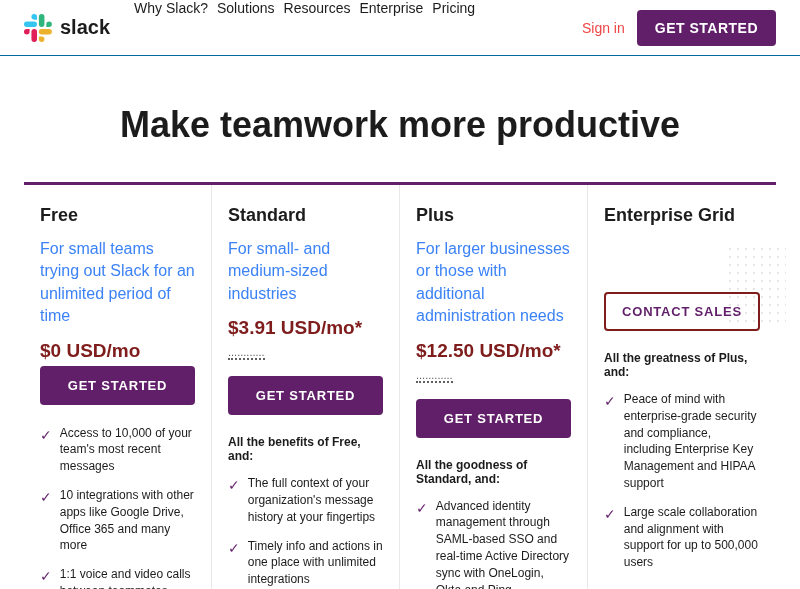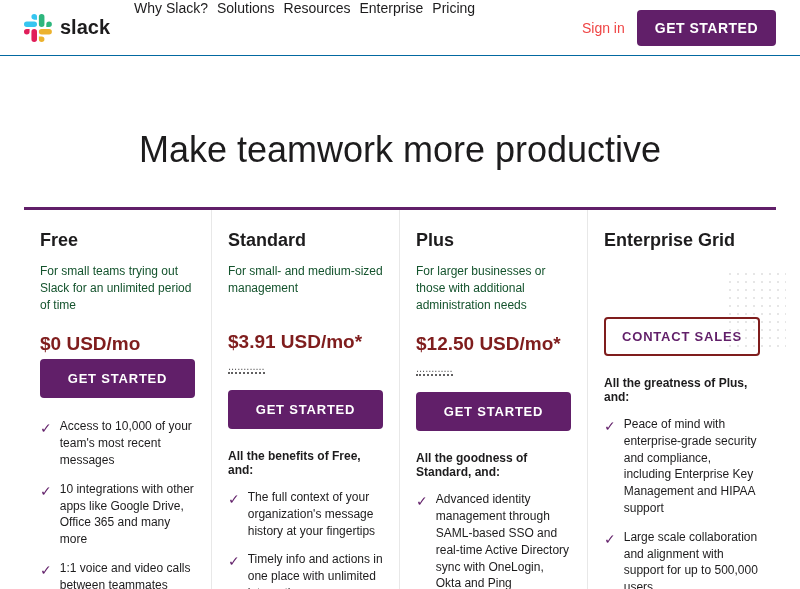--- a/index.html
+++ b/index.html
@@ -10,30 +10,30 @@
     .nav-logo { display: flex; align-items: center; gap: 8px; font-size: 20px; font-weight: 700; color: #1d1c1d; margin-right: 24px; }
     .logo-icon { width: 28px; height: 28px; }
     .nav-links { display: flex; gap: 9px; flex: 1; }
     .nav-link { font-size: 14px; color: #1d1c1d; text-decoration: none; cursor: pointer; }
     .nav-actions { display: flex; align-items: center; gap: 12px; }
     .nav-signin { font-size: 14px; color: #ef4444; cursor: pointer; text-decoration: none; }
     .nav-cta { background: #611f69; color: #fff; border: none; padding: 10px 18px; border-radius: 4px; font-size: 14px; font-weight: 700; cursor: pointer; letter-spacing: 0.5px; }
 
     
     .hero { text-align: center; padding: 48px 24px 36px; }
-    .hero h1 { font-size: 36px; font-weight: 400; color: #1d1c1d; margin-top: 25px; }
+    .hero h1 { font-size: 36px; font-weight: 700; color: #1d1c1d; }
 
     
     .pricing-wrapper { padding: 0 24px 40px; max-width: 800px; margin: 0 auto; }
     .pricing-grid { display: grid; grid-template-columns: repeat(4, 1fr); border-top: 3px solid #611f69; }
     .pricing-col { padding: 20px 16px; border-right: 1px solid #e8e8e8; position: relative; }
     .pricing-col:last-child { border-right: none; }
 
     .plan-name { font-size: 18px; font-weight: 700; margin-bottom: 12px; color: #1d1c1d; }
-    .plan-desc { font-size: 12px; color: #14532d; line-height: 1.4; min-height: 48px; margin-bottom: 20px; }
+    .plan-desc { font-size: 16px; color: #3b82f6; line-height: 1.4; min-height: 48px; margin-bottom: 12px; }
     .plan-price { font-size: 19px; font-weight: 700; color: #7f1d1d; margin-bottom: 4px; }
     .plan-price-note { font-size: 11px; color: #616061; border-bottom: 2px dotted #616061; display: inline-block; margin-bottom: 16px; }
 
     .btn-primary { display: block; width: 100%; background: #611f69; color: #fff; border: none; padding: 12px 8px; border-radius: 4px; font-size: 13px; font-weight: 700; cursor: pointer; letter-spacing: 0.8px; margin-bottom: 20px; }
     .btn-outline { display: block; width: 100%; background: transparent; color: #611f69; border: 2px solid #7f1d1d; padding: 10px 8px; border-radius: 4px; font-size: 13px; font-weight: 700; cursor: pointer; letter-spacing: 0.8px; margin-bottom: 20px; }
 
     .features-heading { font-size: 12px; font-weight: 700; color: #1d1c1d; margin-bottom: 12px; }
     .feature-list { list-style: none; }
     .feature-list li { display: flex; gap: 8px; font-size: 12px; color: #1d1c1d; line-height: 1.4; margin-bottom: 12px; }
     .check { color: #611f69; font-size: 14px; flex-shrink: 0; margin-top: 1px; }
@@ -101,21 +101,21 @@
           </li>
           <li>
             <span class="check">✓</span>
             <span>1:1 voice and video calls between teammates</span>
           </li>
       </ul>
 
     </div>
       <div class="pricing-col">
       <div class="plan-name">Standard</div>
-      <div class="plan-desc">For small- and medium-sized management</div>
+      <div class="plan-desc">For small- and medium-sized industries</div>
       <div class="plan-price">$3.91 USD/mo*</div><div class="plan-price-note">............</div>
       <button class="btn-primary">GET STARTED</button>
       <div class="features-heading">All the benefits of Free, and:</div>
       <ul class="feature-list">
         <li>
             <span class="check">✓</span>
             <span>The full context of your organization's message history at your fingertips</span>
           </li>
           <li>
             <span class="check">✓</span>

